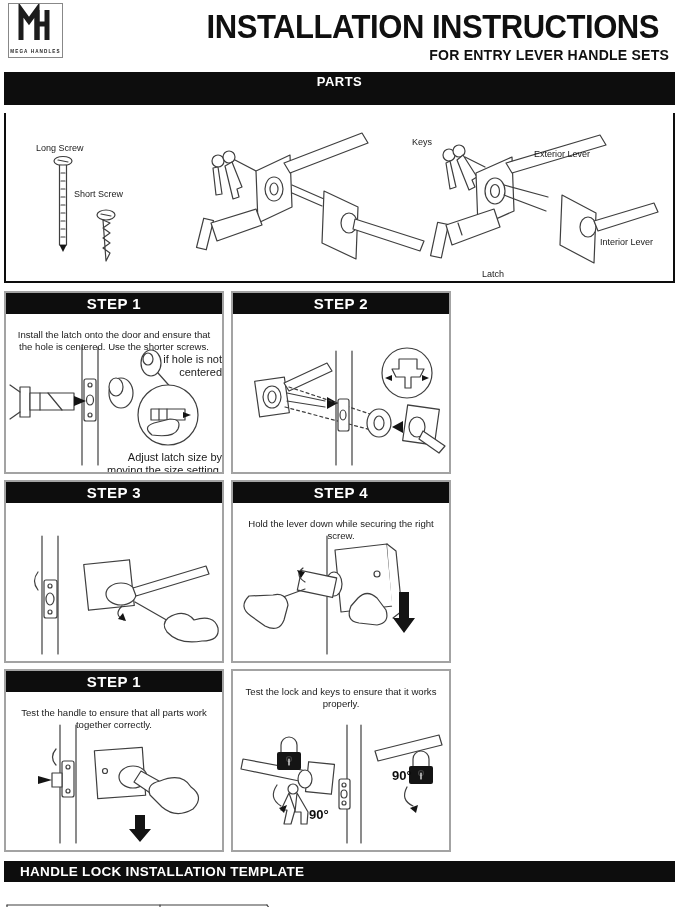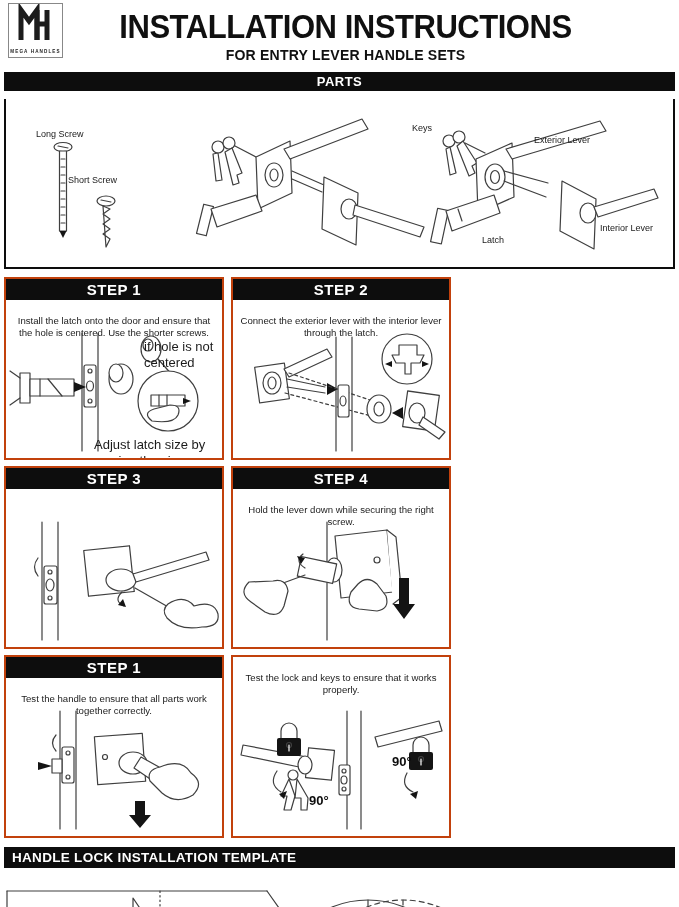--- a/index.html
+++ b/index.html
@@ -1,37 +1,37 @@
 <!DOCTYPE html>
 <html><head>
 <meta charset="utf-8">
 <style>
   html,body{margin:0;padding:0;background:#fff;}
   body{width:679px;height:907px;position:relative;font-family:"Liberation Sans",sans-serif;color:#111;overflow:hidden;}
   
   .header{position:relative;height:68px;}
   .logo-box{position:absolute;left:8px;top:3px;width:53px;height:53px;border:1px solid #888;background:#fff;}
   .logo-brand{position:absolute;left:0;right:0;bottom:3px;text-align:center;font-size:4.6px;letter-spacing:1.1px;color:#222;font-weight:bold;}
-  .title-wrap{position:absolute;left:12px;right:0;top:8px;text-align:center;}
+  .title-wrap{position:absolute;left:12px;right:0;top:8px;text-align:right;}
   .title{font-size:33px;font-weight:900;letter-spacing:-0.5px;transform:scaleX(0.94);transform-origin:center;margin:0;color:#101010;}
   .subtitle{font-size:14.5px;font-weight:bold;letter-spacing:0.2px;transform:scaleX(0.97);margin-top:1px;color:#101010;}
   
   .bar{background:#0d0d0d;color:#fff;font-weight:bold;}
-  .parts-bar{margin:4px 4px 0;height:19px;line-height:19px;text-align:center;font-size:13px;letter-spacing:0.5px;}
-  .tpl-bar{margin:9px 4px 0;height:21px;line-height:21px;font-size:13.5px;padding-left:8px;letter-spacing:0.3px;box-sizing:border-box;}
+  .parts-bar{margin:4px 4px 0;height:33px;line-height:19px;text-align:center;font-size:13px;letter-spacing:0.5px;}
+  .tpl-bar{margin:9px 4px 0;height:21px;line-height:21px;font-size:13.5px;padding-left:16px;letter-spacing:0.3px;box-sizing:border-box;}
   
   .parts-body{margin:8px 4px;height:168px;border:2px solid #0d0d0d;border-top:none;position:relative;background:#fff;}
   .plabel{position:absolute;font-size:9px;color:#1a1a1a;white-space:nowrap;}
   
   .steps{margin:8px 4px 0;display:flex;flex-wrap:wrap;gap:6px 7px;}
-  .stepbox{width:220px;height:183px;border:2px solid #c2410c;box-sizing:border-box;position:relative;background:#fff;overflow:hidden;}
+  .stepbox{width:220px;height:183px;border:2px solid #a3a3a3;box-sizing:border-box;position:relative;background:#fff;overflow:hidden;}
   .step-bar{height:21px;line-height:21px;background:#0d0d0d;color:#fff;text-align:center;font-size:15px;font-weight:900;letter-spacing:0.5px;}
   .step-text{padding:15px 6px 0;font-size:9.6px;line-height:1.25;text-align:center;color:#1b1b1b;}
   .step-art{position:absolute;left:2px;top:52px;width:212px;height:122px;}
-  .note{position:absolute;font-size:13px;line-height:1.2;text-align:left;color:#1b1b1b;}
+  .note{position:absolute;font-size:11px;line-height:1.2;text-align:right;color:#1b1b1b;}
   .angle{position:absolute;font-size:13px;font-weight:bold;color:#0d0d0d;}
   
   .tpl{position:relative;height:238px;margin-top:0;}
   
   .art line,.art path,.art rect,.art circle,.art ellipse,.art polygon,.art polyline{stroke:#3f3f3f;stroke-width:1.2;fill:none;stroke-linecap:round;stroke-linejoin:round;}
   .art .fillw{fill:#fff;}
   .art .fillb{fill:#141414;stroke:none;}
   .art .wht{stroke:#fff;}
 </style>
 </head>
@@ -103,24 +103,24 @@
 
       <rect x="428" y="110" width="11" height="34" class="fillw" transform="rotate(12 433 127)"></rect>
       <path d="M440,112 l48,-16 6,18 -48,18 z" class="fillw"></path>
       <line x1="452" y1="110" x2="456" y2="122"></line>
 
       <path d="M556,82 l34,18 -2,50 -34,-18 z" class="fillw"></path>
       <ellipse cx="582" cy="114" rx="8" ry="10" class="fillw"></ellipse>
       <path d="M588,108 L648,90 l4,9 L592,118 z" class="fillw"></path>
     </svg>
     <span class="plabel" style="left:30px;top:30px;">Long Screw</span>
-    <span class="plabel" style="left:62px;top:76px;">Short Screw</span>
+    <span class="plabel" style="left:68px;top:76px;">Short Screw</span>
     <span class="plabel" style="left:406px;top:24px;">Keys</span>
     <span class="plabel" style="left:528px;top:36px;">Exterior Lever</span>
-    <span class="plabel" style="left:462px;top:136px;padding-left:14px;">Latch</span>
+    <span class="plabel" style="left:462px;top:156px;padding-left:14px;">Latch</span>
     <span class="plabel" style="left:594px;top:124px;">Interior Lever</span>
   </div>
 </section>
 
 <div class="steps">
 
   <div class="stepbox">
     <div class="step-bar">STEP 1</div>
     <div class="step-text">Install the latch onto the door and ensure that the hole is centered. Use the shorter screws.</div>
     <svg class="art step-art" viewBox="0 0 212 122">
@@ -148,21 +148,20 @@
         <line x1="159" y1="64" x2="159" y2="75"></line>
       <polygon points="175,67 183,70 175,73" class="fillb"></polygon>
       <path d="M144,90 q-10,-8 2,-12 l16,-4 q12,0 8,10 q-4,9 -26,6 z" class="fillw"></path>
     </svg>
     <span class="note" style="left:138px;top:60px;width:78px;">if hole is not centered</span>
     <span class="note" style="left:88px;top:158px;width:128px;">Adjust latch size by moving the size setting.</span>
   </div>
 
   <div class="stepbox">
     <div class="step-bar">STEP 2</div>
-    <div class="step-text">Connect the exterior lever with the interior lever through the latch.</div>
     <svg class="art step-art" viewBox="0 0 212 122">
       <line x1="101" y1="6" x2="101" y2="120"></line>
         <line x1="117" y1="6" x2="117" y2="120"></line>
       <rect x="22" y="34" width="30" height="36" class="fillw" transform="rotate(-8 37 52)"></rect>
       <ellipse cx="37" cy="52" rx="9" ry="11" class="fillw"></ellipse>
         <ellipse cx="37" cy="52" rx="4" ry="6"></ellipse>
       <path d="M49,38 L92,18 l5,8 L54,46 z" class="fillw"></path>
       <line x1="52" y1="48" x2="90" y2="56"></line>
         <line x1="52" y1="56" x2="90" y2="62"></line>
       <polygon points="92,52 103,58 92,64" class="fillb"></polygon>

